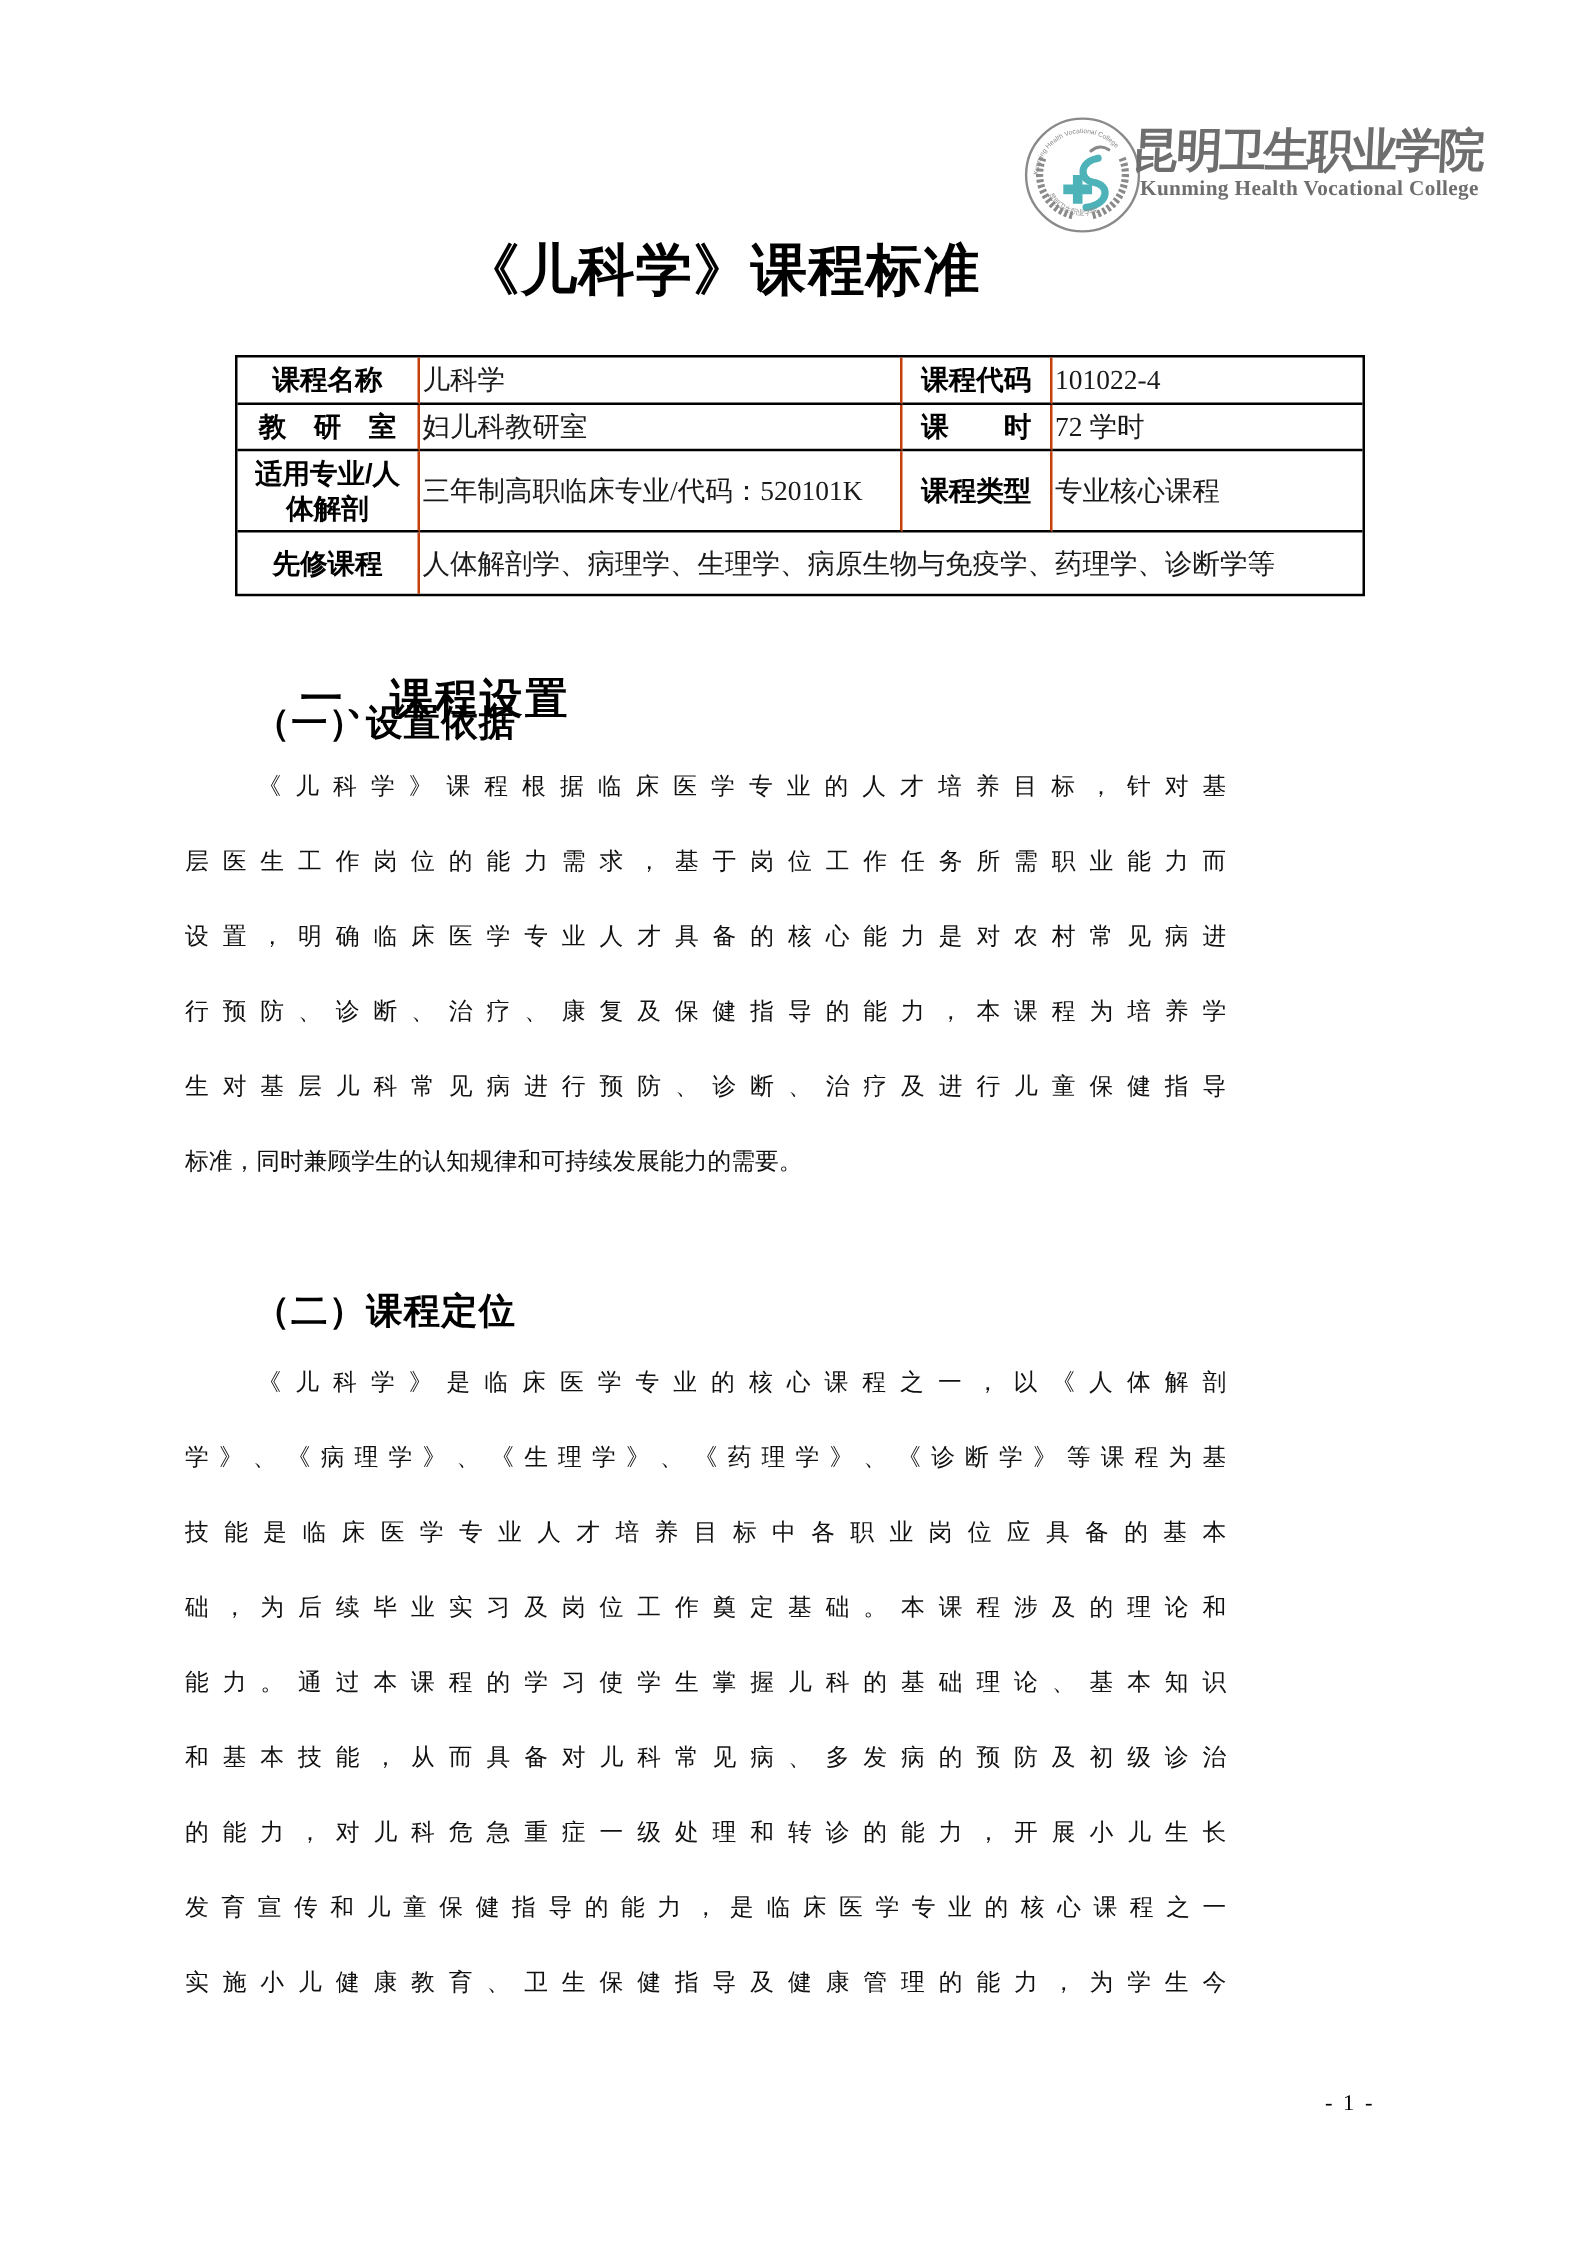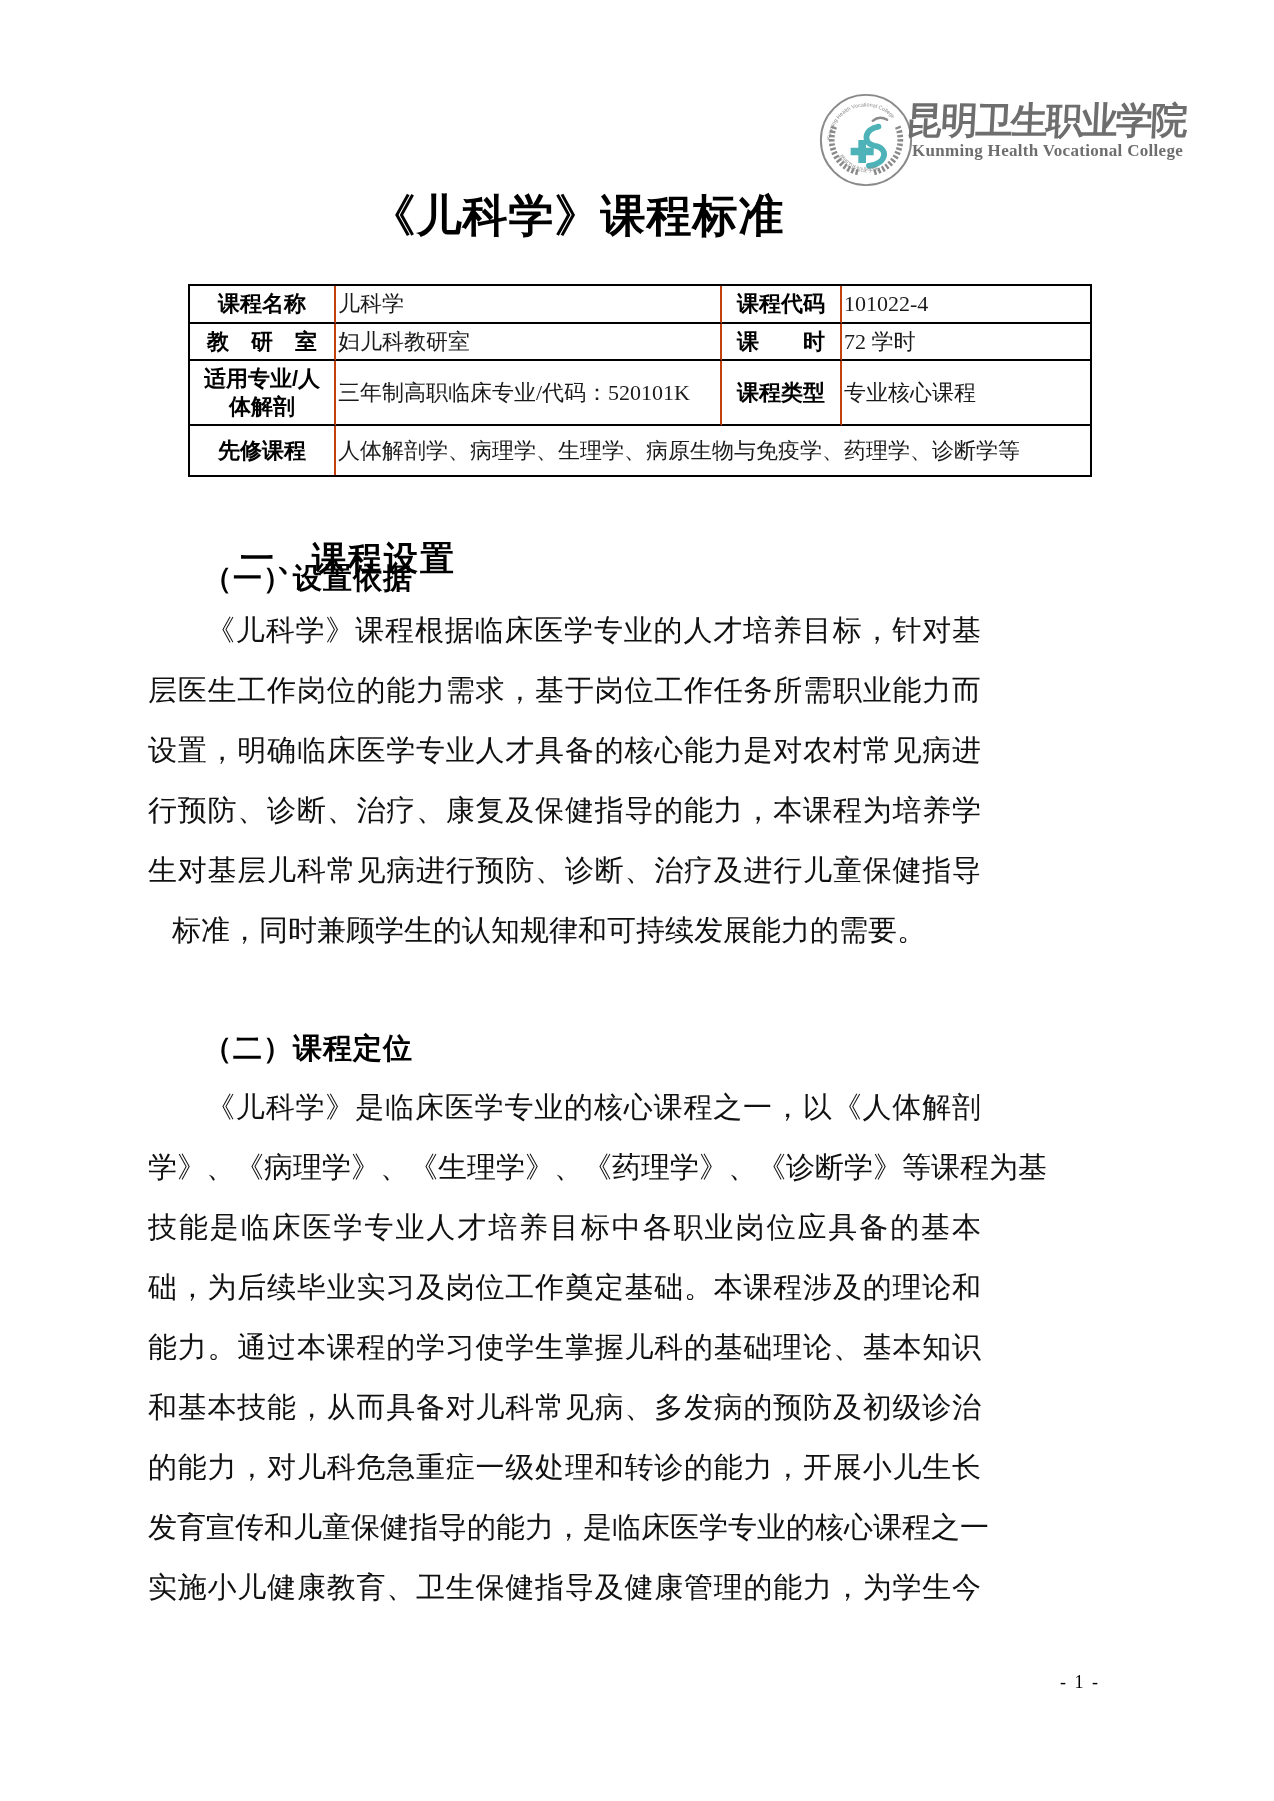--- a/index.html
+++ b/index.html
@@ -75,30 +75,30 @@
     font-family:"Liberation Serif", serif;
     font-size:29px;font-weight:bold;color:#000;
     letter-spacing:1px;white-space:nowrap;
   }
   .h-sub.one{top:559px;}
   .h-sub.two{top:1029px;}
   
   .para{
     position:absolute;left:148px;width:833px;
     font-family:Liberation Sans, sans-serif;
-    font-size:29px;color:#111;
+    font-size:19px;color:#111;
   }
   .para.p1{top:600px;}
   .para.p2{top:1077px;}
   .tline{
     height:60px;line-height:60px;
     text-align:justify;text-align-last:justify;
     white-space:nowrap;overflow:visible;
   }
-  .tline.noj{text-align:center;text-align-last:left;margin-left:24px;}
+  .tline.noj{text-align:center;text-align-last:left;}
   .tline.indent{padding-left:58px;}
   
   .page-num{
     position:absolute;left:1060px;top:1672px;
     font-family:"Liberation Serif", serif;
     font-size:18px;color:#000;letter-spacing:2px;
   }
 </style>
 </head>
 <body>

